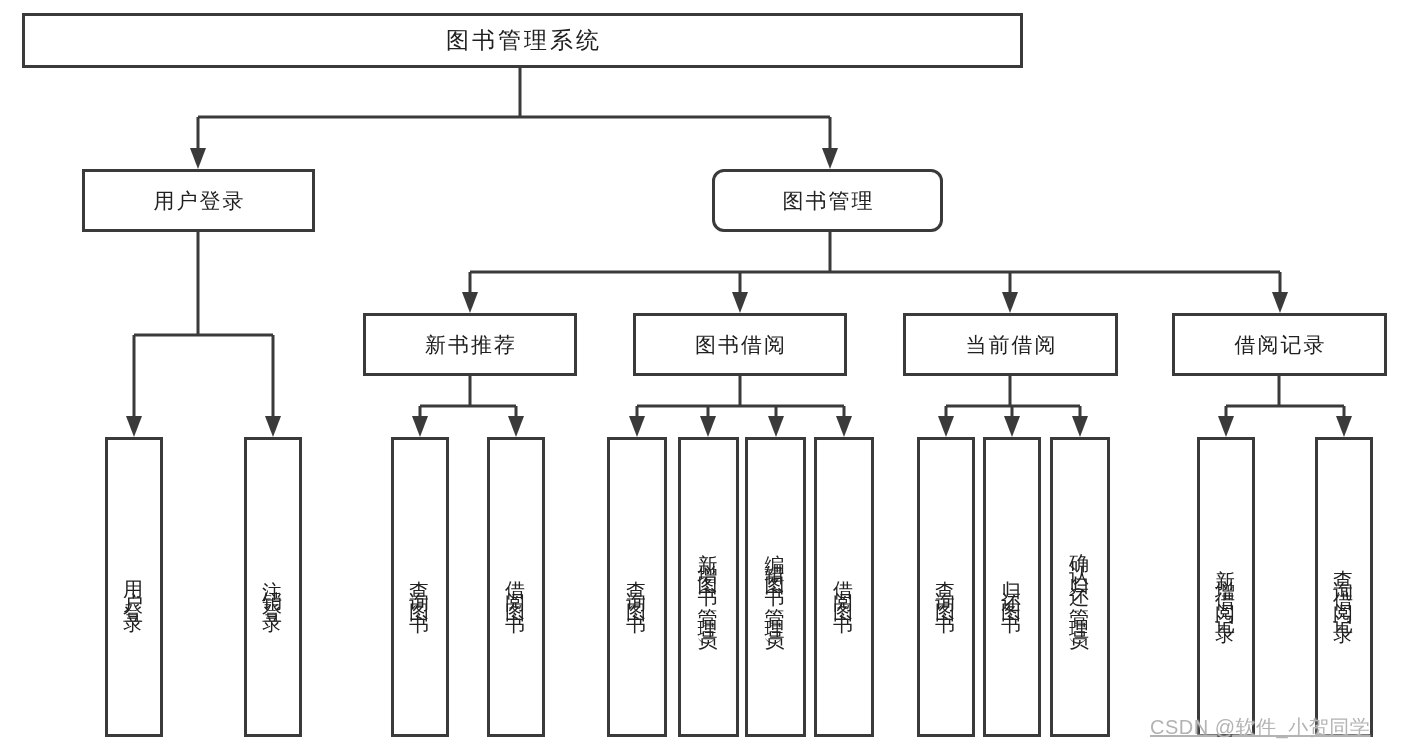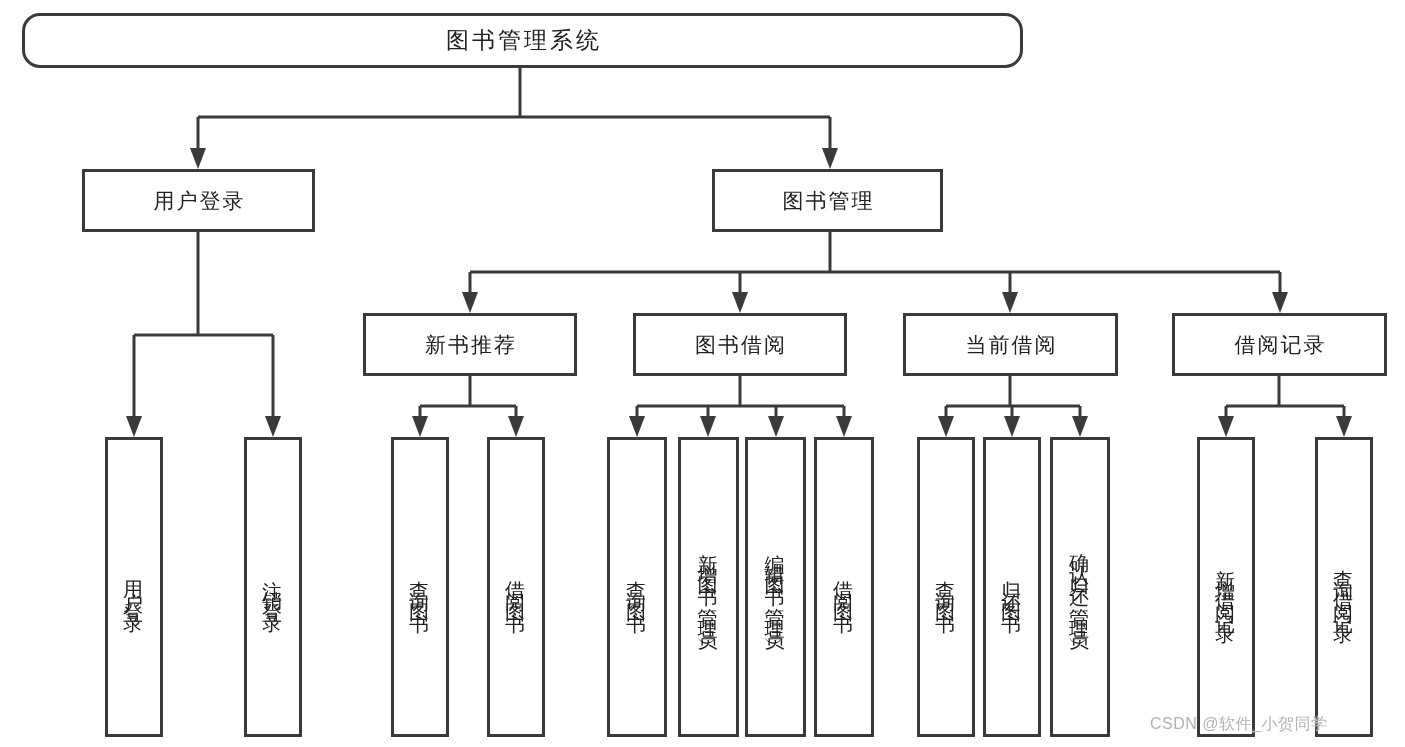--- a/index.html
+++ b/index.html
@@ -22,22 +22,22 @@
     color:var(--text);
   }
   .node .lbl{font-size:21px;letter-spacing:2px;text-indent:2px;white-space:nowrap;}
   .node.root .lbl{font-size:23px;letter-spacing:3px;text-indent:3px;}
   .node.v .lbl{
     writing-mode:vertical-rl;text-orientation:mixed;
     font-size:20px;letter-spacing:11px;text-indent:0;white-space:nowrap;
   }
   .watermark{
     position:absolute;left:1150px;top:714px;width:212px;
-    font-size:16px;color:var(--watermark);white-space:nowrap;
-    text-shadow:0 0 2px #ffffff;z-index:5;letter-spacing:0.5px;
+    font-size:20px;color:var(--watermark);white-space:nowrap;
+    text-shadow:0 0 2px #ffffff;z-index:5;letter-spacing:0.5px;text-decoration:underline;
   }
 </style>
 </head>
 <body>
 
 <div class="canvas">
 
   <svg class="connectors" viewBox="0 0 1405 747" xmlns="http://www.w3.org/2000/svg">
 
     <path d="M520 68 V117 M198 117 H830 M198 117 V150 M830 117 V150"></path>
@@ -68,28 +68,28 @@
     <polygon points="700,416 716,416 708,437"></polygon>
     <polygon points="768,416 784,416 776,437"></polygon>
     <polygon points="836,416 852,416 844,437"></polygon>
     <polygon points="938,416 954,416 946,437"></polygon>
     <polygon points="1004,416 1020,416 1012,437"></polygon>
     <polygon points="1072,416 1088,416 1080,437"></polygon>
     <polygon points="1218,416 1234,416 1226,437"></polygon>
     <polygon points="1336,416 1352,416 1344,437"></polygon>
   </svg>
 
-  <div class="node root" style="left:22px;top:13px;width:1001px;height:55px;border-radius:18px;">
+  <div class="node root" style="left:22px;top:13px;width:1001px;height:55px;">
     <span class="lbl">图书管理系统</span>
   </div>
 
   <div class="node" style="left:82px;top:169px;width:233px;height:63px;">
     <span class="lbl">用户登录</span>
   </div>
-  <div class="node" style="left:712px;top:169px;width:231px;height:63px;">
+  <div class="node" style="left:712px;top:169px;width:231px;height:63px;border-radius:12px;">
     <span class="lbl">图书管理</span>
   </div>
 
   <div class="node" style="left:363px;top:313px;width:214px;height:63px;">
     <span class="lbl">新书推荐</span>
   </div>
   <div class="node" style="left:633px;top:313px;width:214px;height:63px;">
     <span class="lbl">图书借阅</span>
   </div>
   <div class="node" style="left:1172px;top:313px;width:215px;height:63px;">

